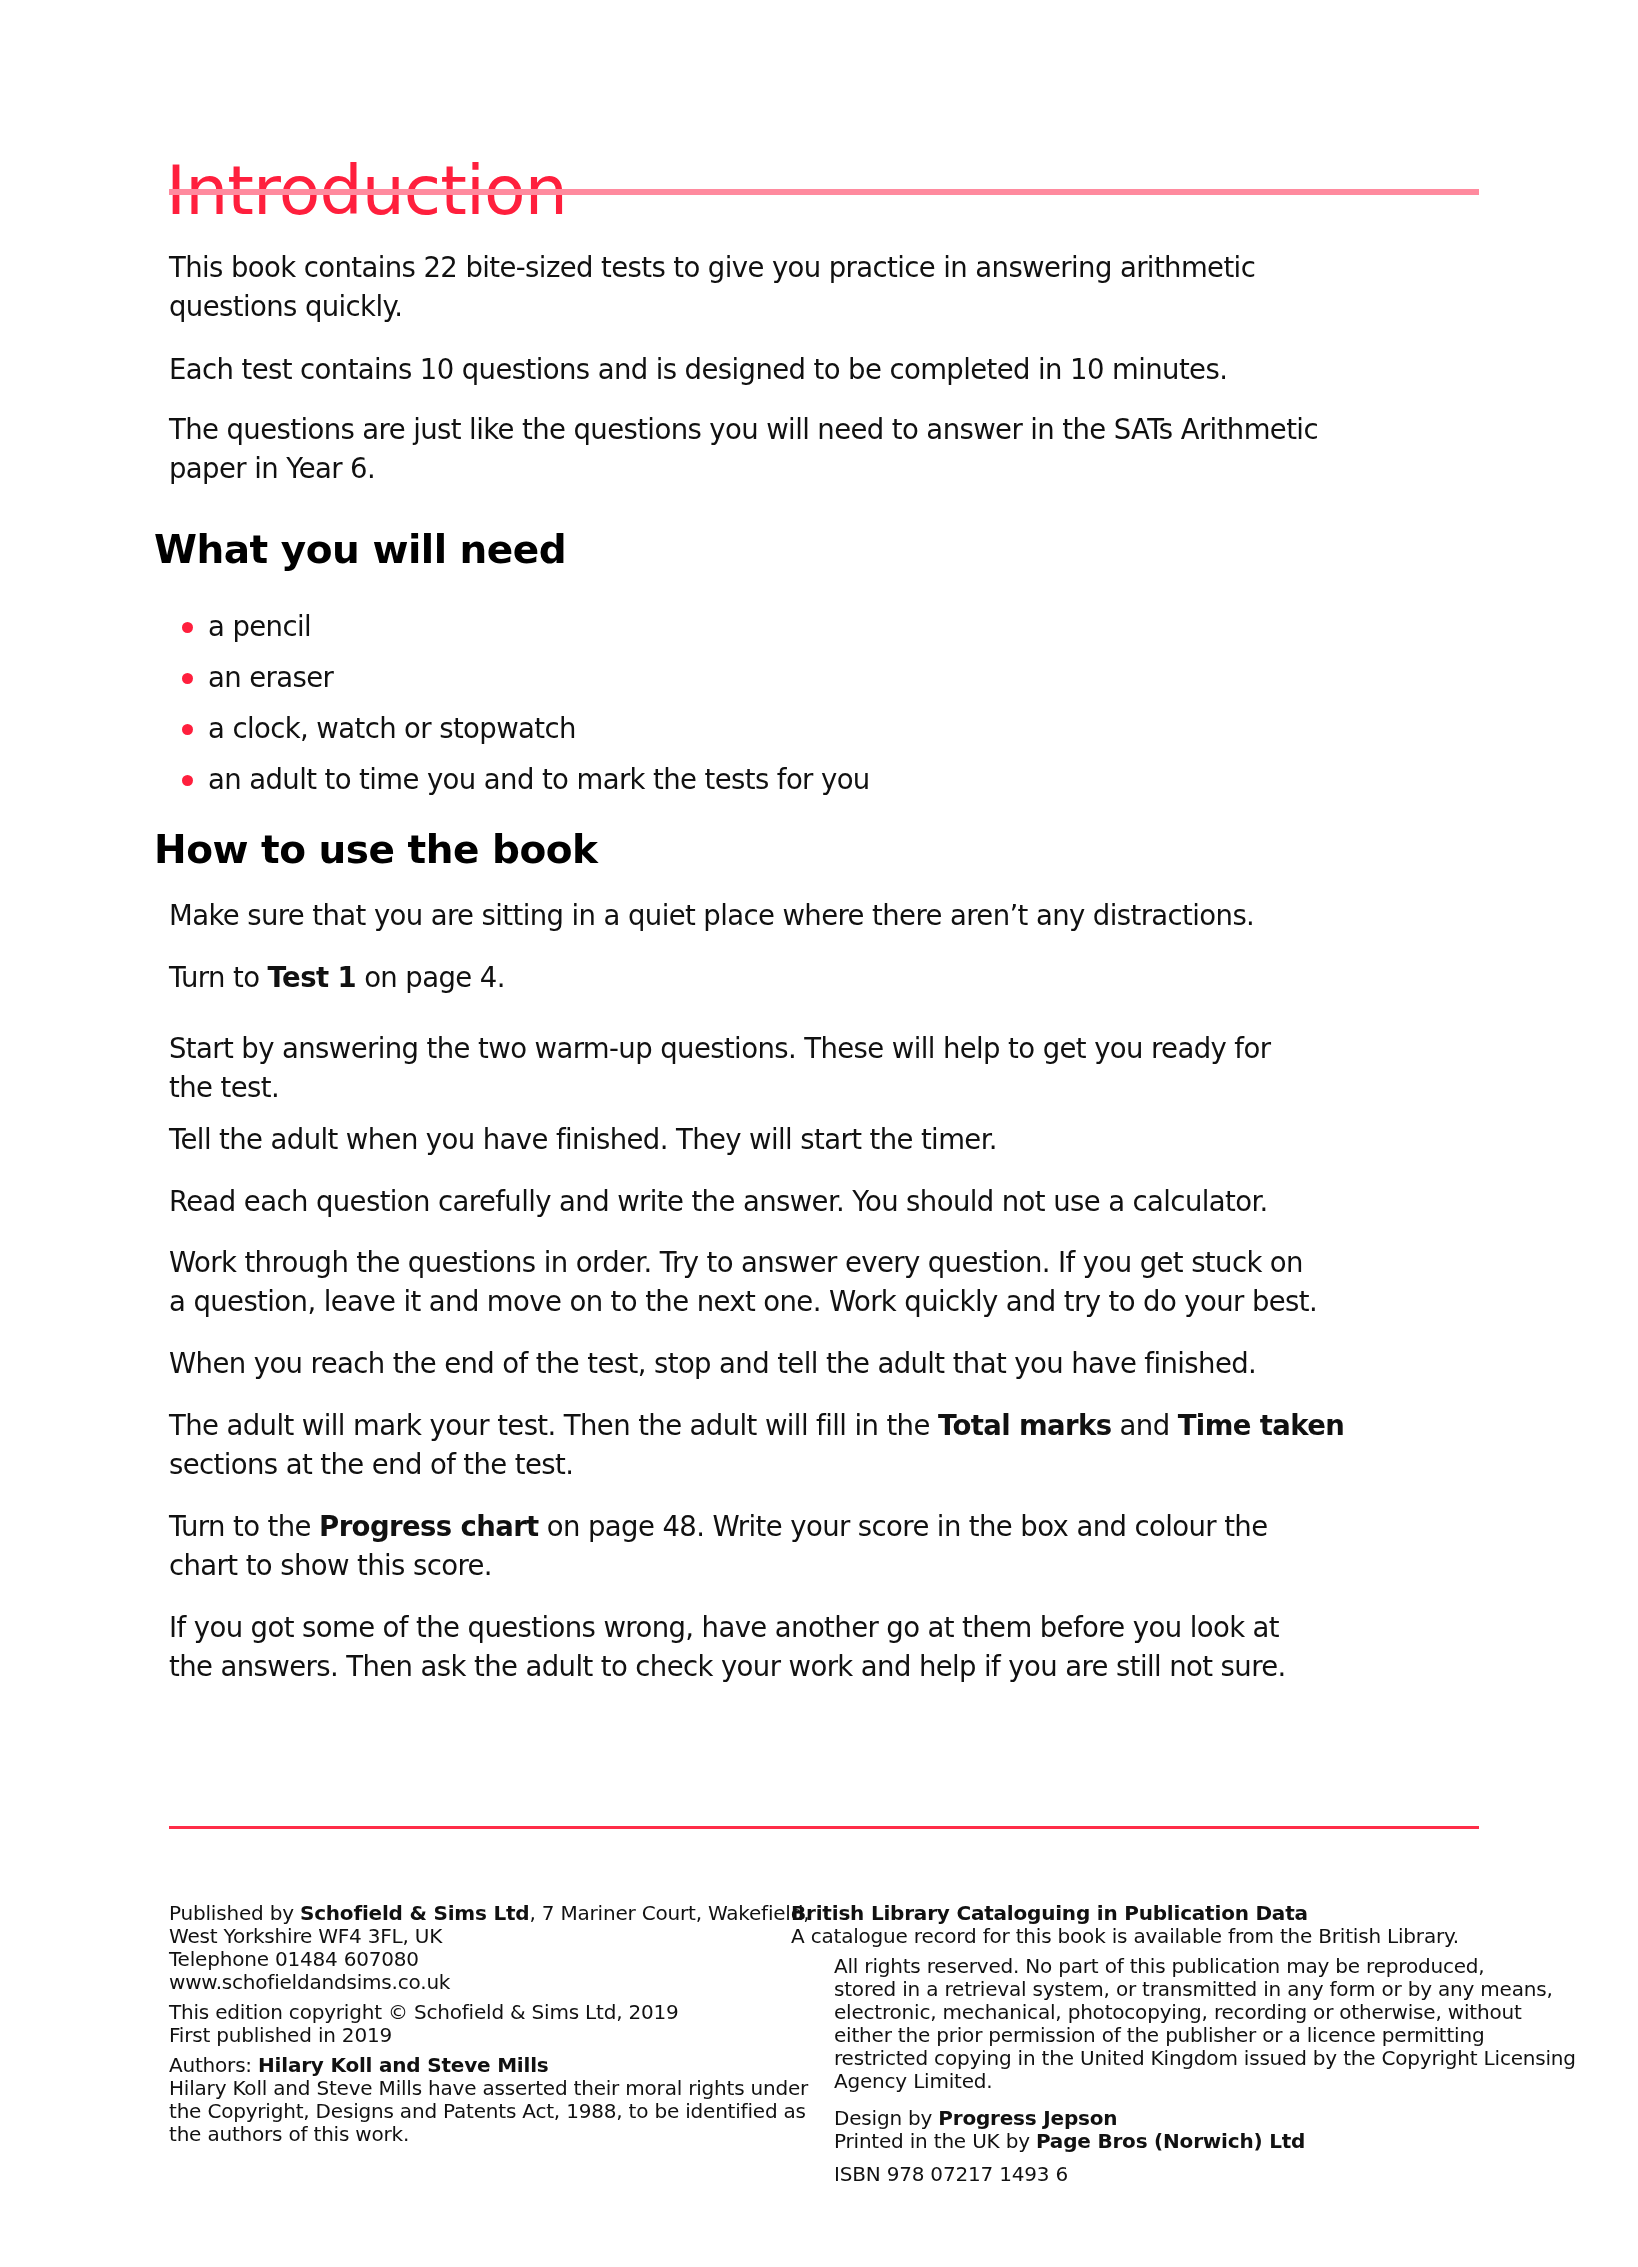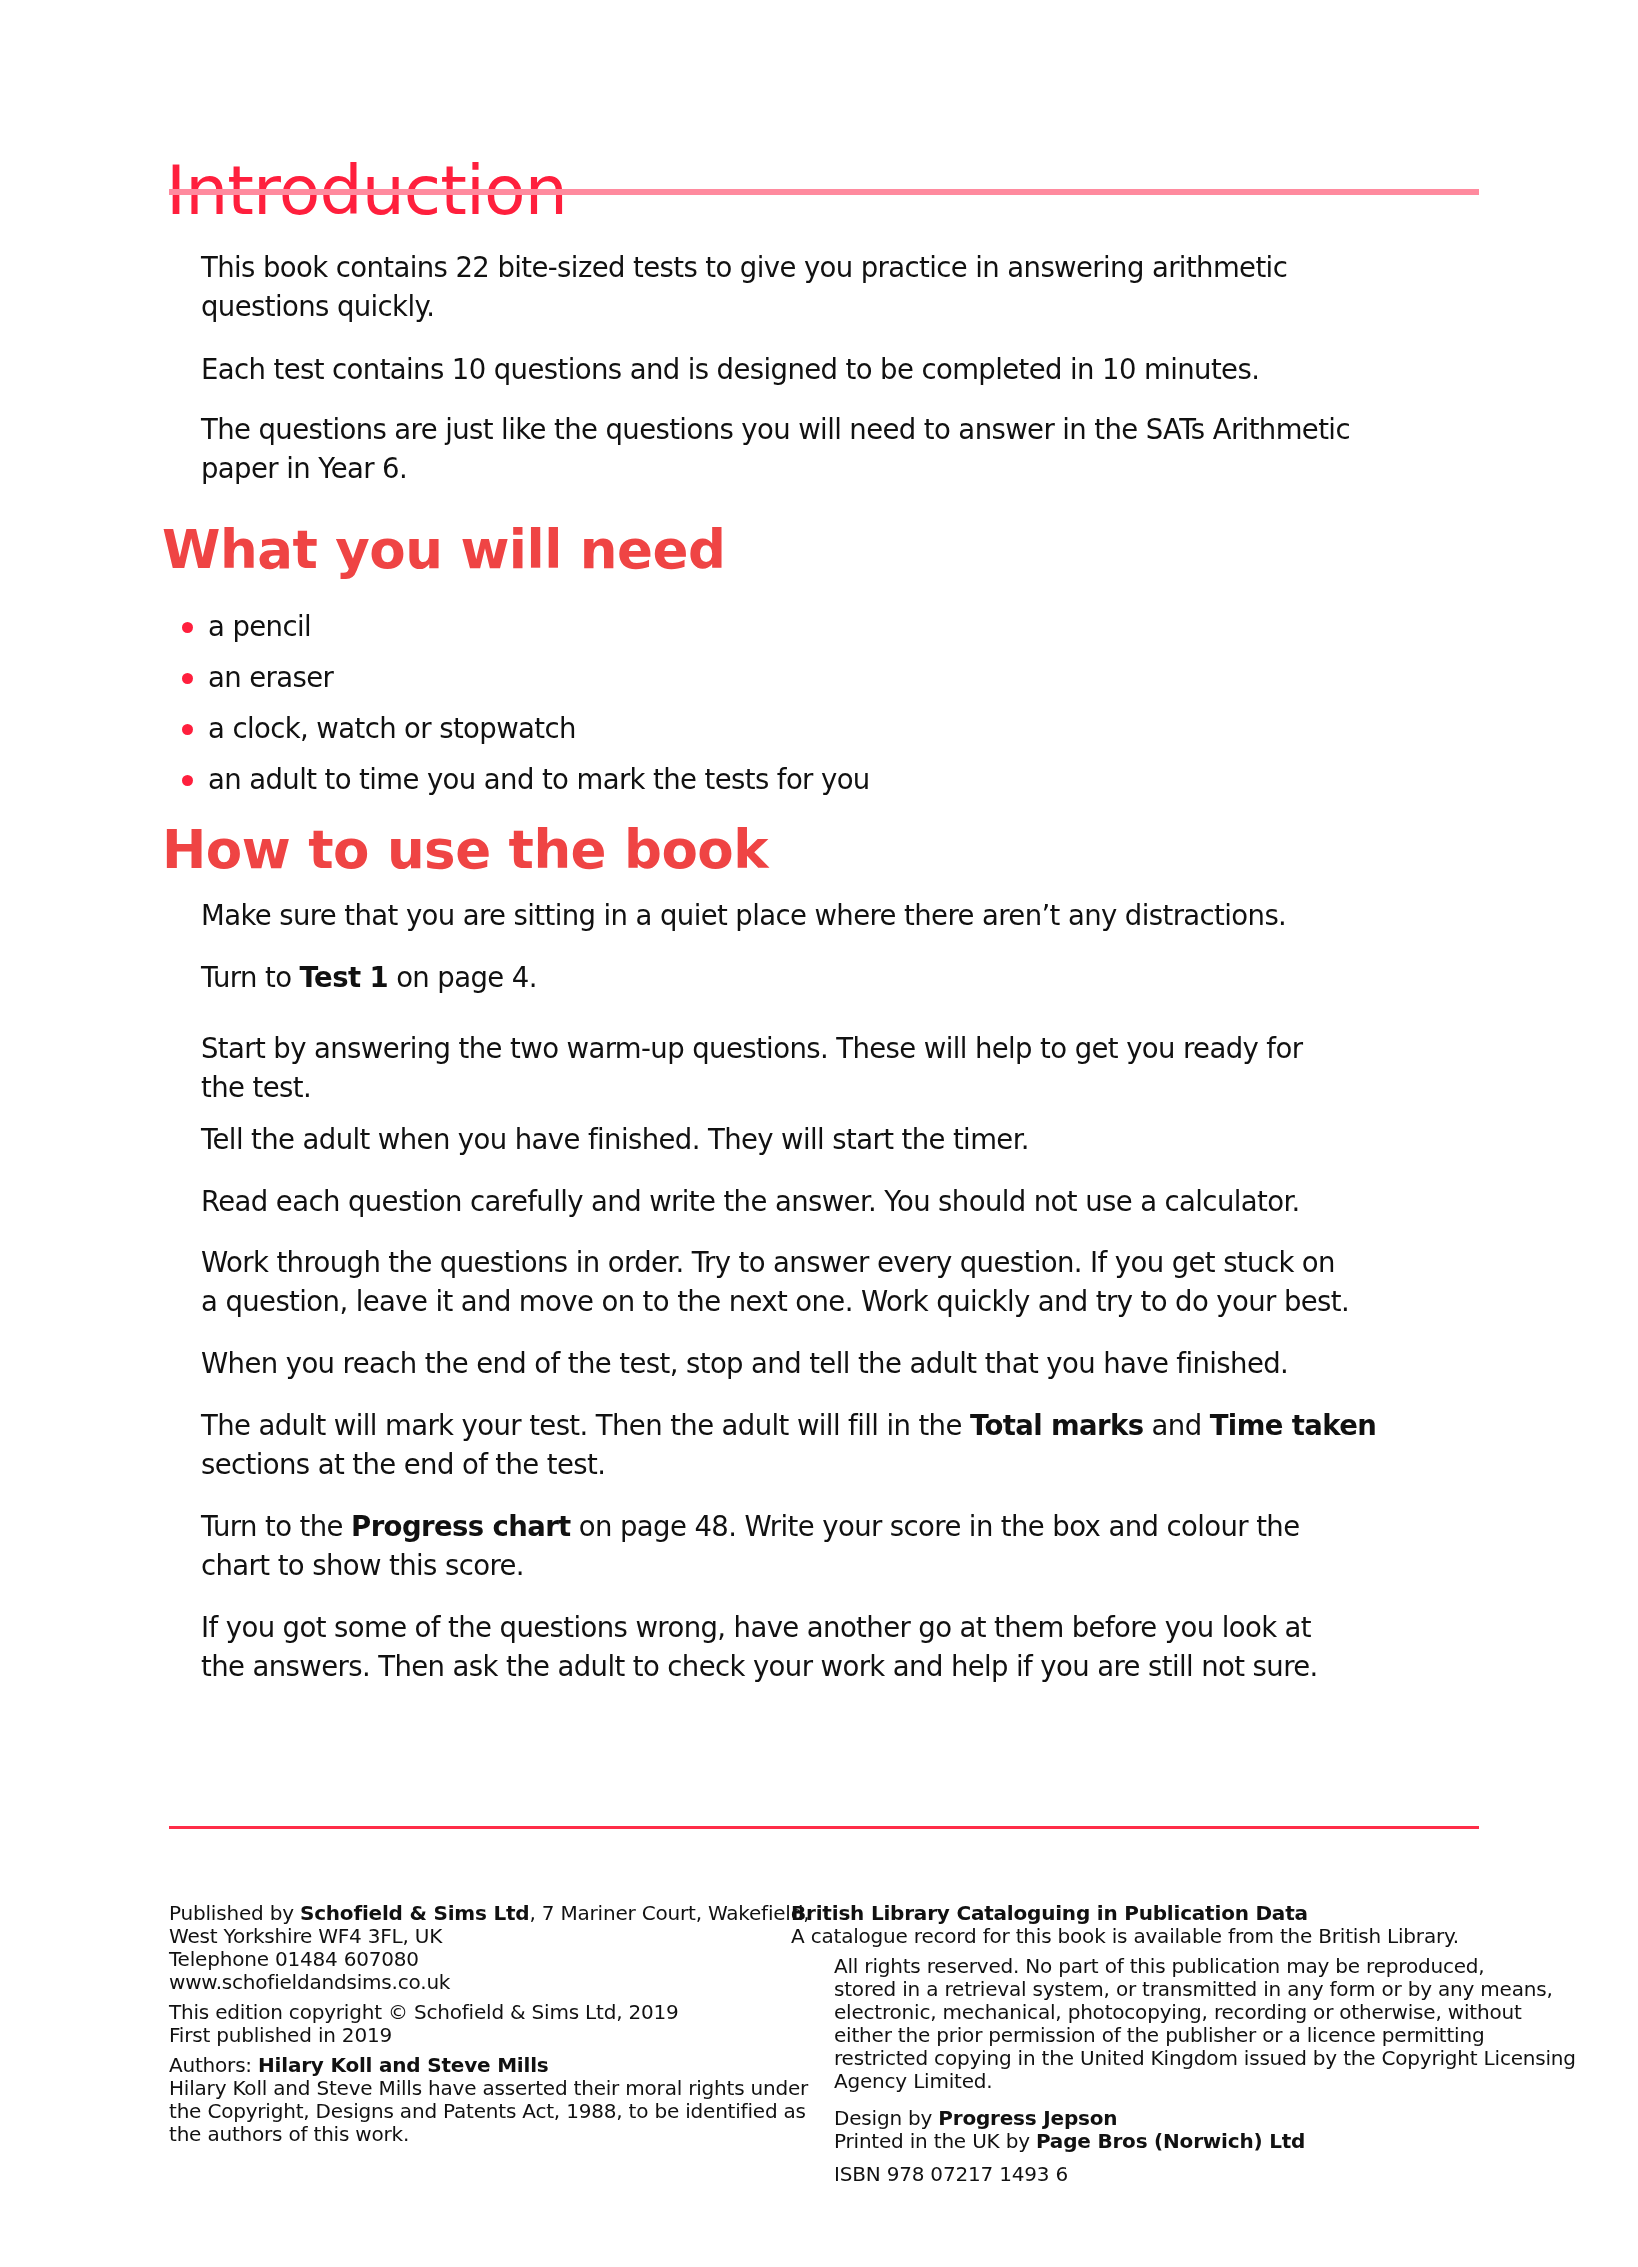--- a/index.html
+++ b/index.html
@@ -3,23 +3,23 @@
 <meta charset="utf-8">
 <style>
   html, body { margin: 0; padding: 0; background: #ffffff; }
   body { width: 1638px; height: 2267px; position: relative; overflow: hidden;
          font-family: "DejaVu Sans", sans-serif; color: #111111; }
   .abs { position: absolute; }
   .title { left: 166px; top: 103px; font-size: 68px; line-height: 83px; color: #ff1f3d;
            font-family: "DejaVu Sans", sans-serif; font-weight: normal; letter-spacing: -0.9px; white-space: nowrap; }
   .title-rule { left: 169px; top: 189px; width: 1310px; height: 5.5px; background: #ff8a9e; }
   .para { left: 169px; font-size: 27.5px; line-height: 39px; white-space: nowrap; letter-spacing: -0.6px; }
-  .para .ln { display: block; height: 39px; margin-left: 32px; }
+  .para .ln { display: block; height: 39px; }
   .para b { font-weight: bold; }
-  .heading { left: 162px; font-size: 53px; line-height: 48px; color: #ef4444; font-weight: bold;
+  .heading { left: 154px; font-size: 39px; line-height: 48px; color: #000000; font-weight: bold;
              white-space: nowrap; letter-spacing: -0.5px; }
   .bullets { left: 169px; top: 599px; margin: 8px; padding: 0; list-style: none; }
   .bullets li { position: relative; height: 51px; font-size: 27.5px; line-height: 39px; white-space: nowrap;
                 padding-left: 31px; letter-spacing: -0.6px; }
   .bullet-dot { position: absolute; left: 4.6px; top: 14.7px; width: 11px; height: 11px; border-radius: 50%;
                 background: #ff1f3d; }
   .footer-rule { left: 169px; top: 1826px; width: 1310px; height: 2.8px; background: #ff2d48; }
   .foot { font-size: 20px; line-height: 23px; white-space: nowrap; letter-spacing: -0.2px; color: #111; margin-top: 47px; }
   .foot .ln { display: block; height: 23px; }
   .foot b { font-weight: bold; }

